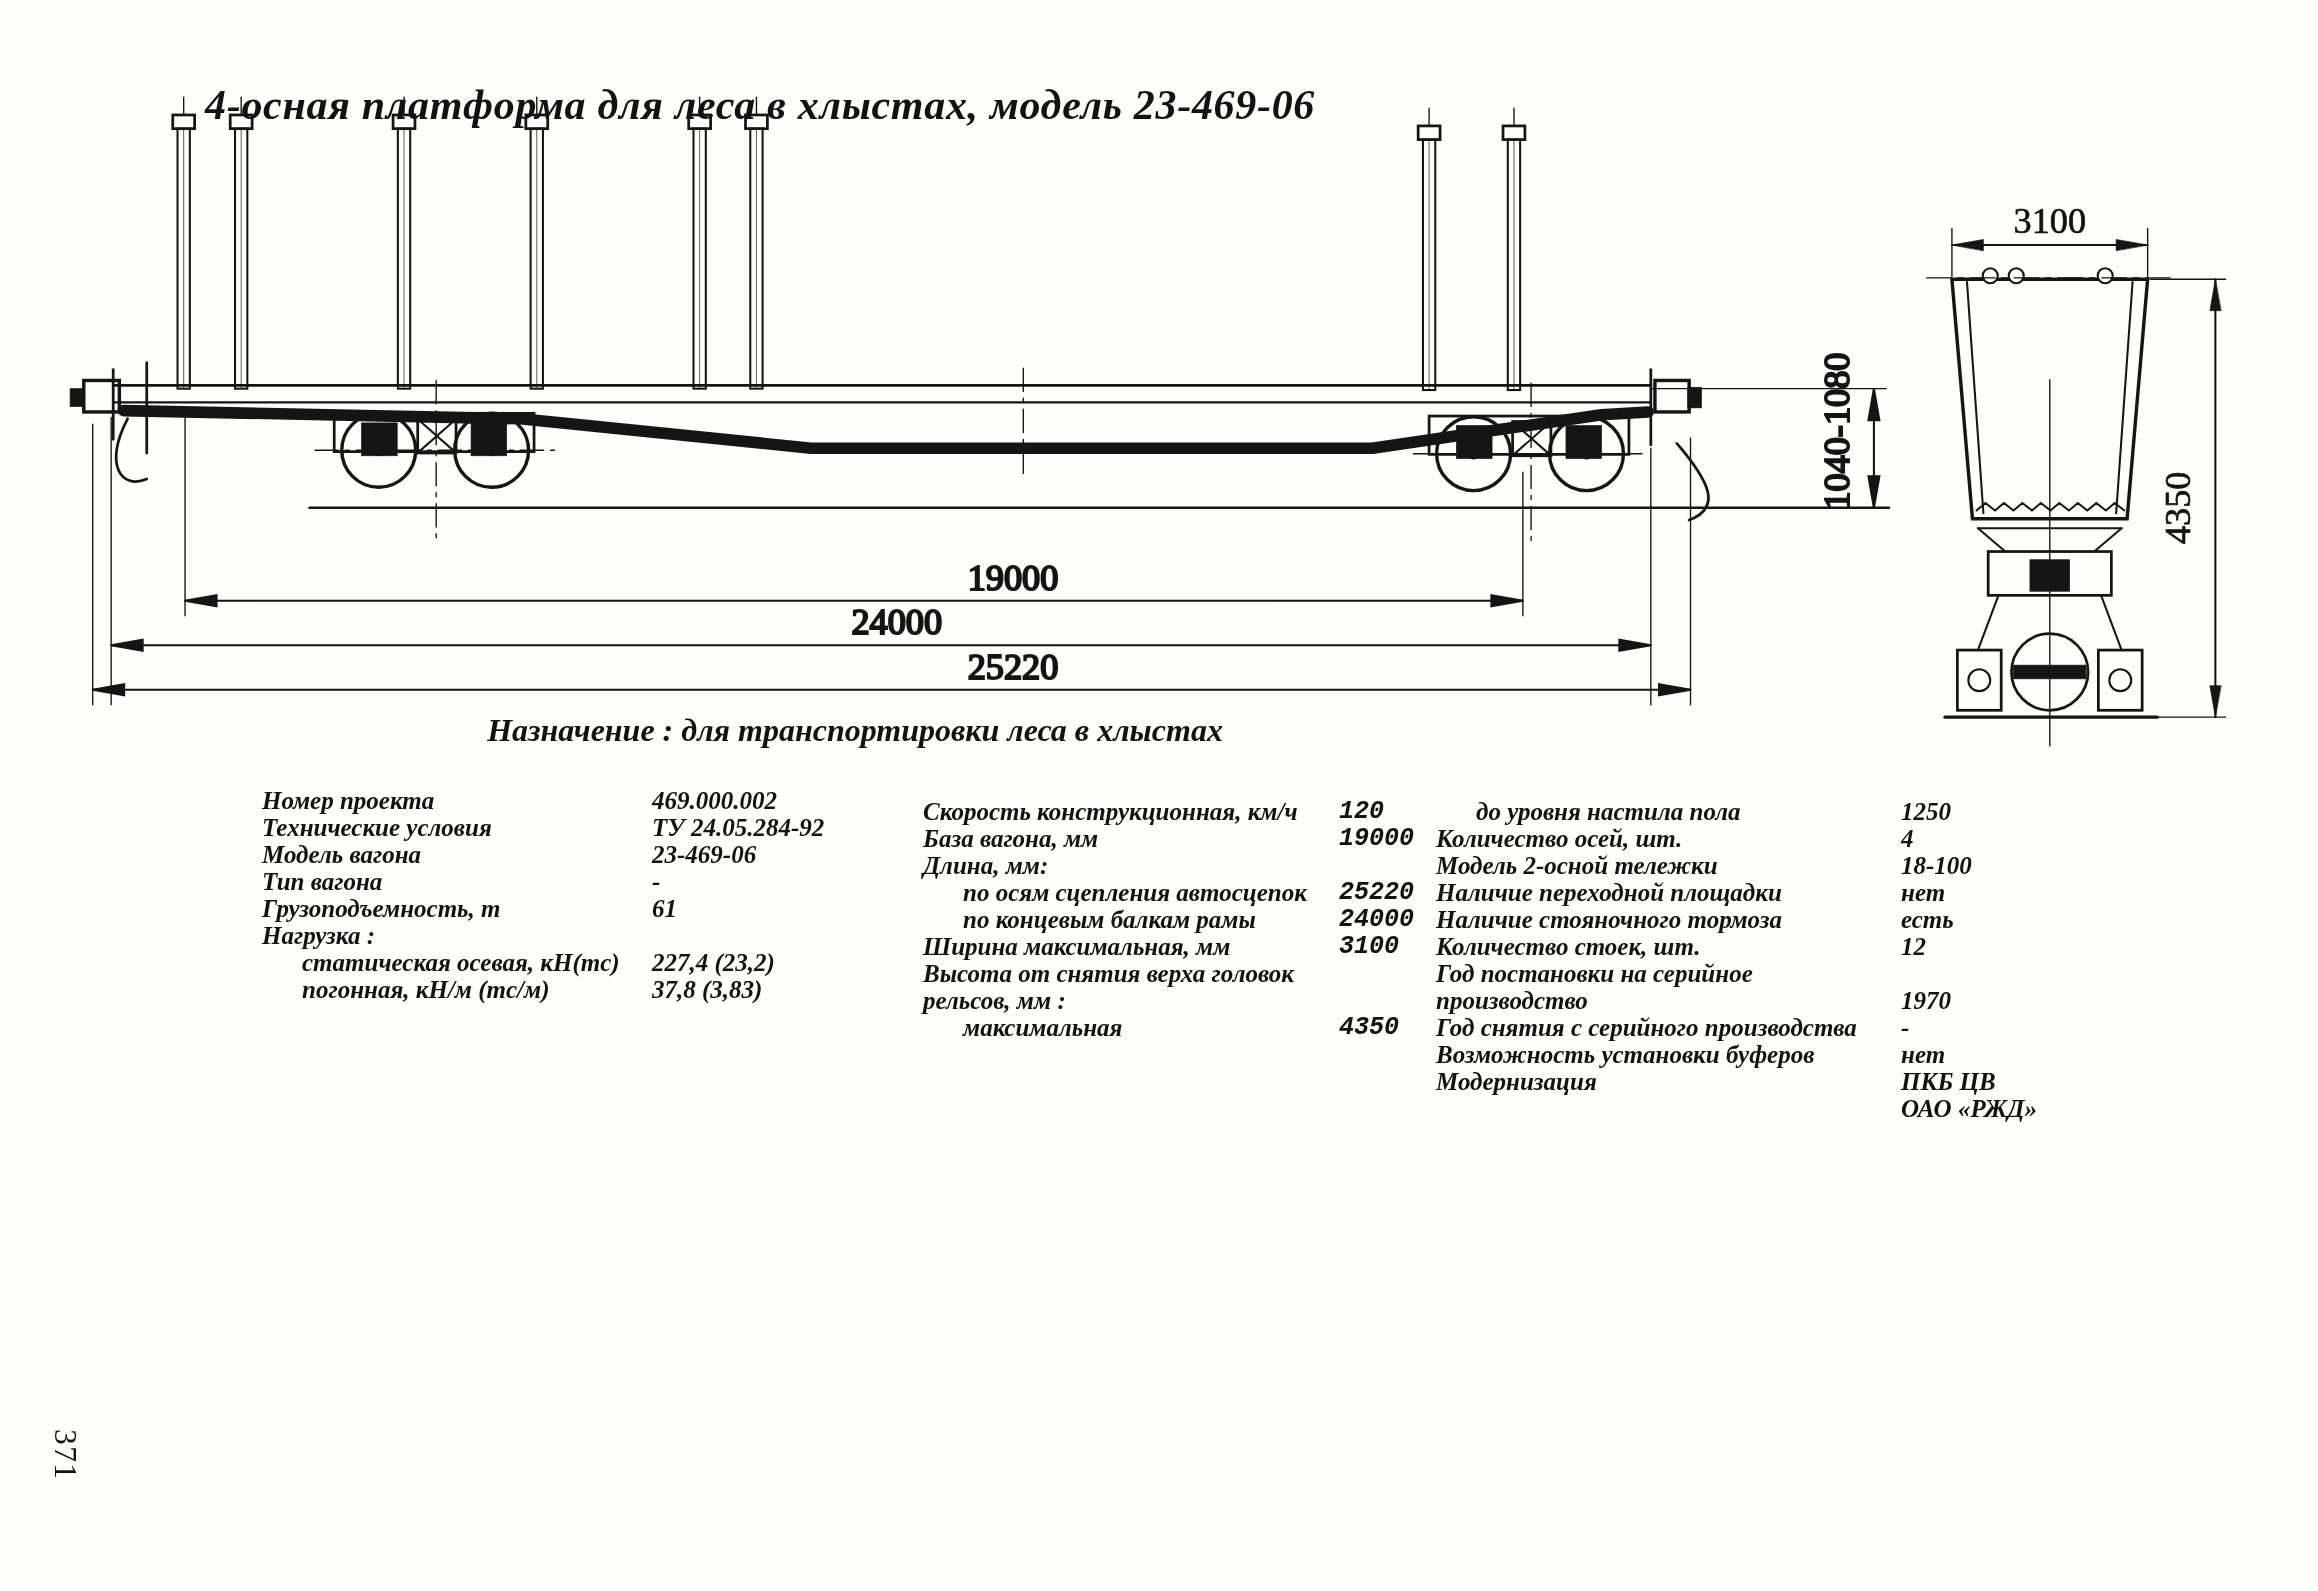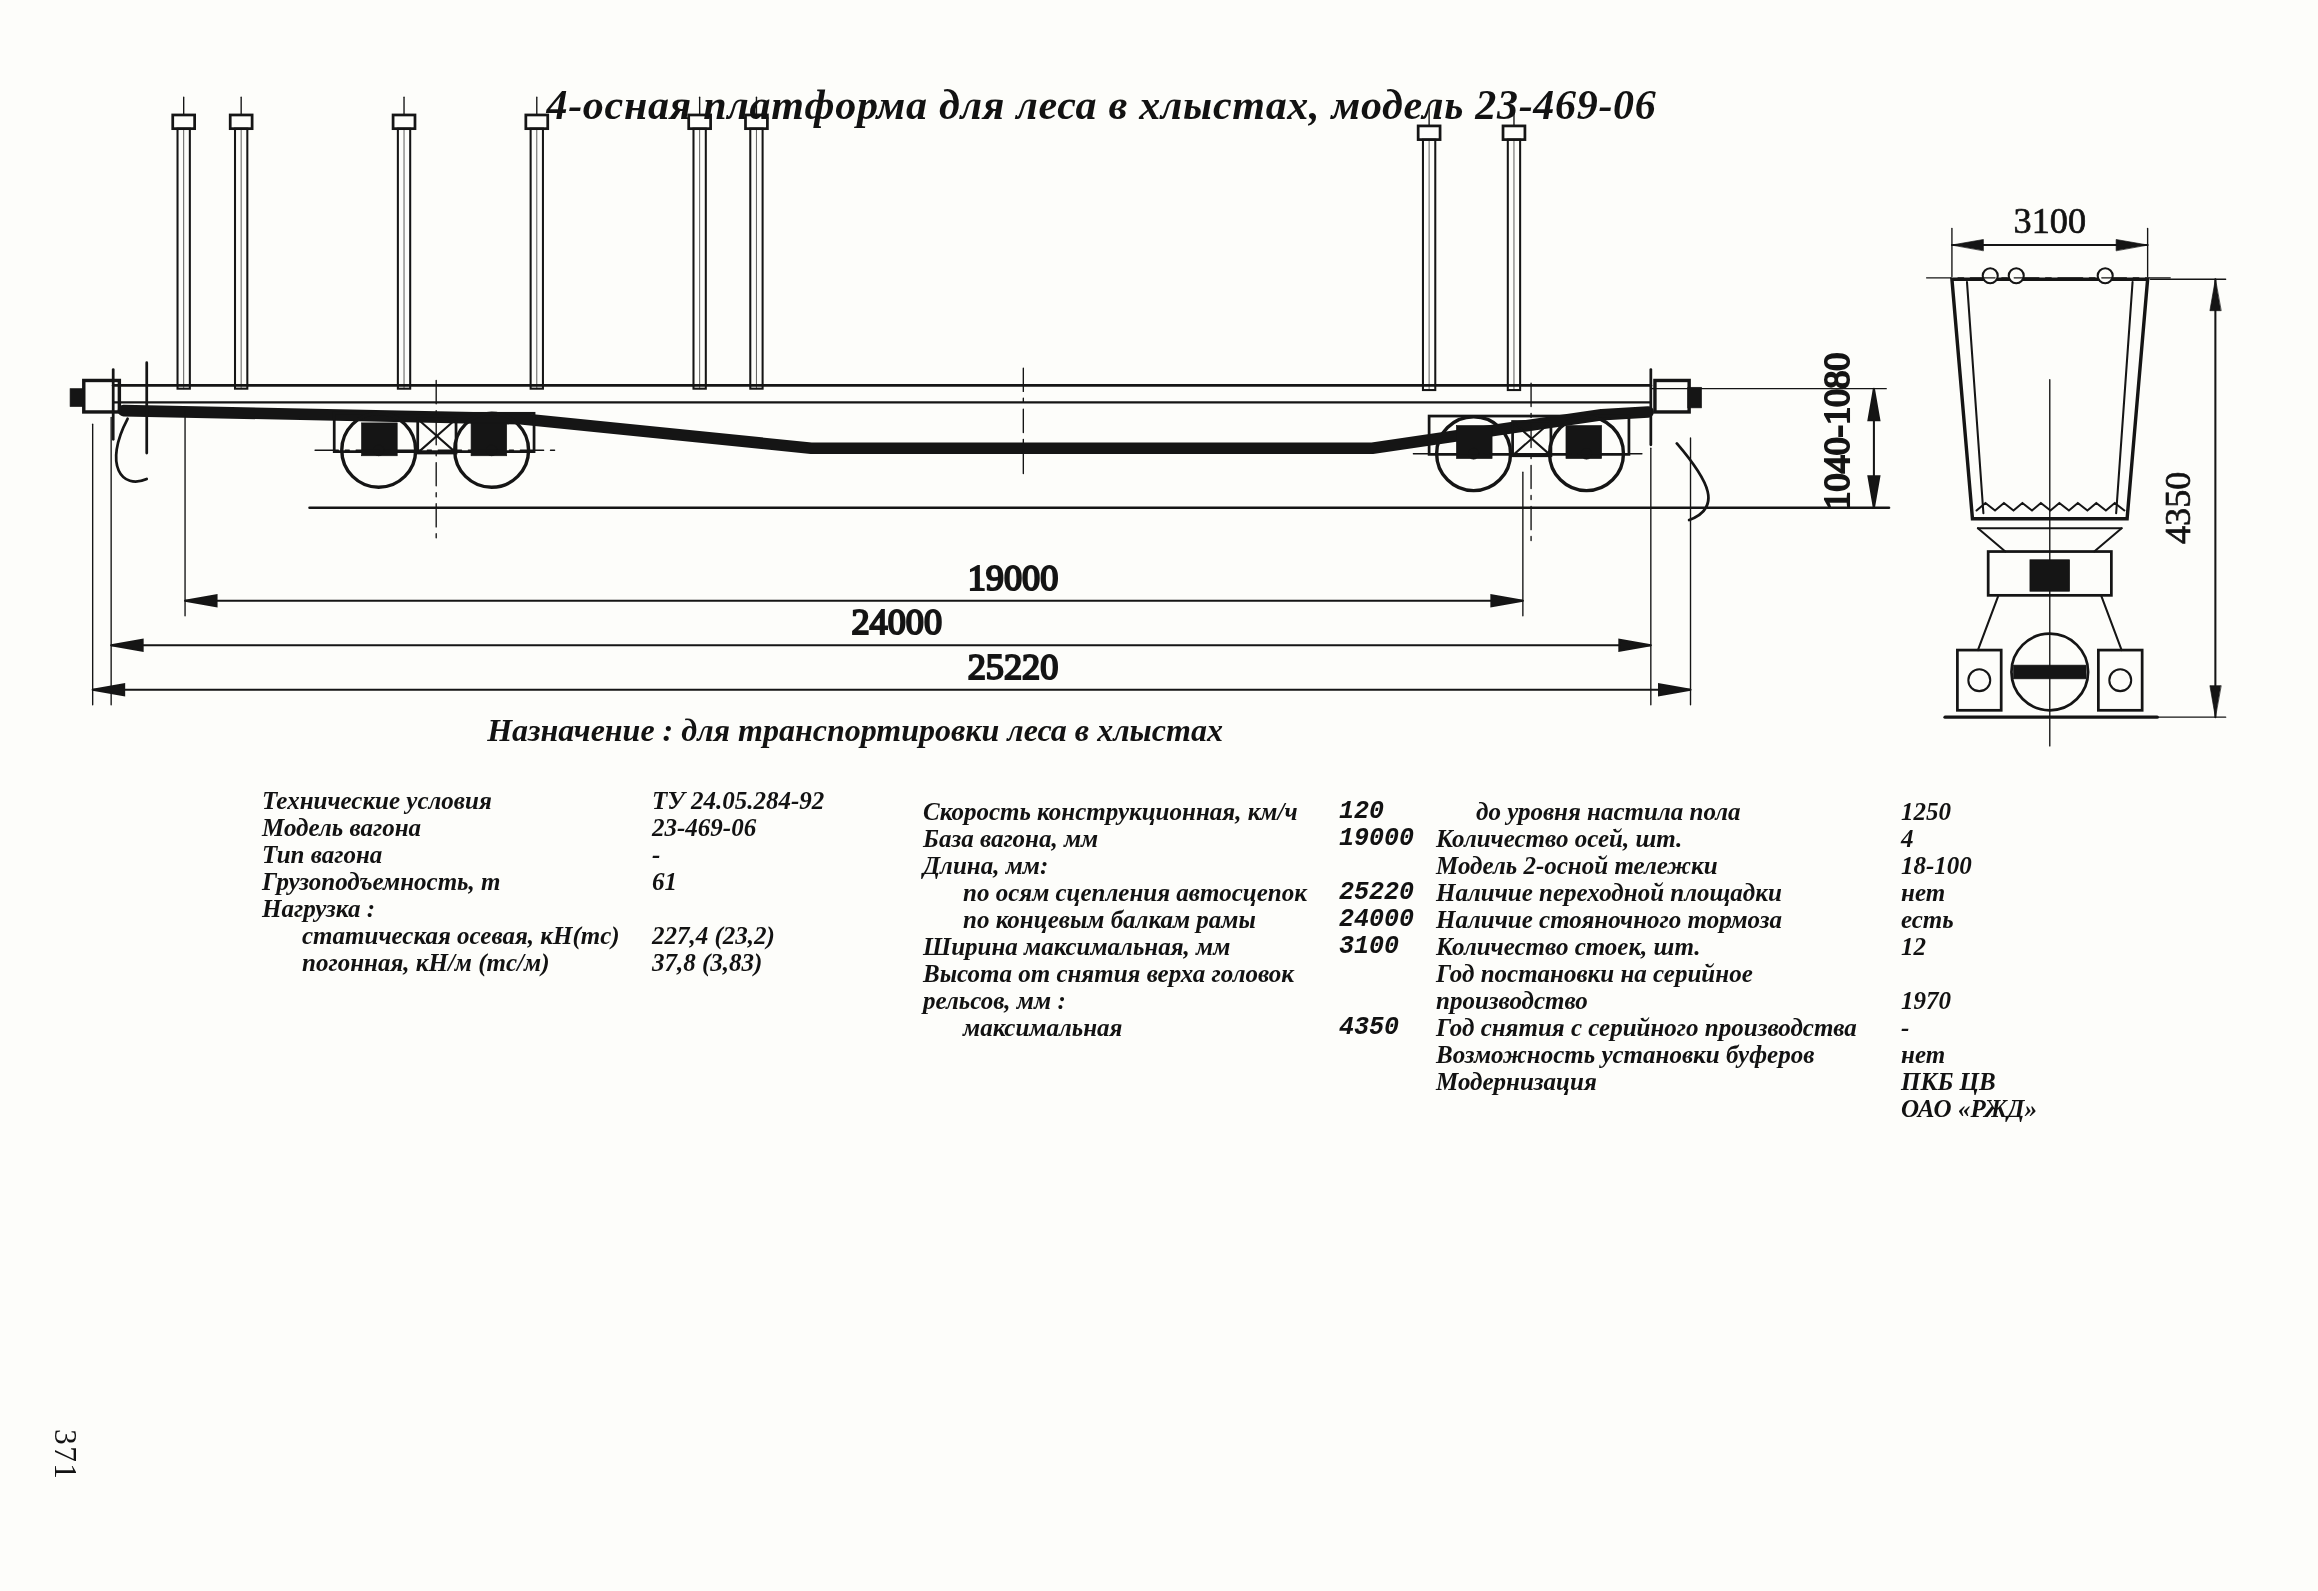--- a/index.html
+++ b/index.html
@@ -1,19 +1,19 @@
 <!DOCTYPE html>
 <html style="font-size:11px"><head>
 <meta charset="utf-8">
 <style>
   html,body{margin:0;padding:0;background:#e8e8e8;}
   .sheet{position:relative;width:2319px;height:1591px;background:#fdfdfa;overflow:hidden;
          color:#121212;font-family:"Liberation Serif",serif;}
   svg.drawing{position:absolute;left:0;top:0;}
-  .title{position:absolute;left:205px;top:81px;width:1793px;text-align:center;
+  .title{position:absolute;left:205px;top:81px;width:1793px;text-align:left;
          font-size:42px;font-weight:bold;font-style:italic;letter-spacing:0.7px;}
   .purpose{position:absolute;left:287px;top:712px;width:1136px;text-align:center;
          font-size:32px;font-weight:bold;font-style:italic;}
   .spec-col{position:absolute;}
   .c1{left:262px;top:787px;width:684px;}
   .c2{left:923px;top:798px;width:589px;}
   .c3{left:1436px;top:798px;width:821px;}
   .spec-row{position:relative;height:27px;white-space:nowrap;}
   .lbl,.val{font-style:italic;font-weight:700;font-size:25px;line-height:27px;}
   .lbl.i1{padding-left:40px;}
@@ -229,20 +229,21 @@
         <polygon points="3237,1048 3229,1002 3245,1002" fill="#151515"></polygon>
         <text class="dim" transform="translate(3200,742) rotate(-90)" text-anchor="middle">4350</text>
       </g>
     </g>
   </svg>
 
   <div class="title">4-осная платформа для леса в хлыстах, модель 23-469-06</div>
   <div class="purpose">Назначение : для транспортировки леса в хлыстах</div>
 
   <div class="spec-col c1">
+      <div class="spec-row"><span class="lbl">Номер проекта</span><span class="val">469.000.002</span></div>
       <div class="spec-row"><span class="lbl">Технические условия</span><span class="val">ТУ 24.05.284-92</span></div>
       <div class="spec-row"><span class="lbl">Модель вагона</span><span class="val">23-469-06</span></div>
       <div class="spec-row"><span class="lbl">Тип вагона</span><span class="val">-</span></div>
       <div class="spec-row"><span class="lbl">Грузоподъемность, т</span><span class="val">61</span></div>
       <div class="spec-row"><span class="lbl">Нагрузка :</span><span class="val"></span></div>
       <div class="spec-row"><span class="lbl i1">статическая осевая, кН(тс)</span><span class="val">227,4  (23,2)</span></div>
       <div class="spec-row"><span class="lbl i1">погонная, кН/м (тс/м)</span><span class="val">37,8 (3,83)</span></div>
     </div>
   <div class="spec-col c2">
       <div class="spec-row"><span class="lbl">Скорость конструкционная, км/ч</span><span class="val">120</span></div>

